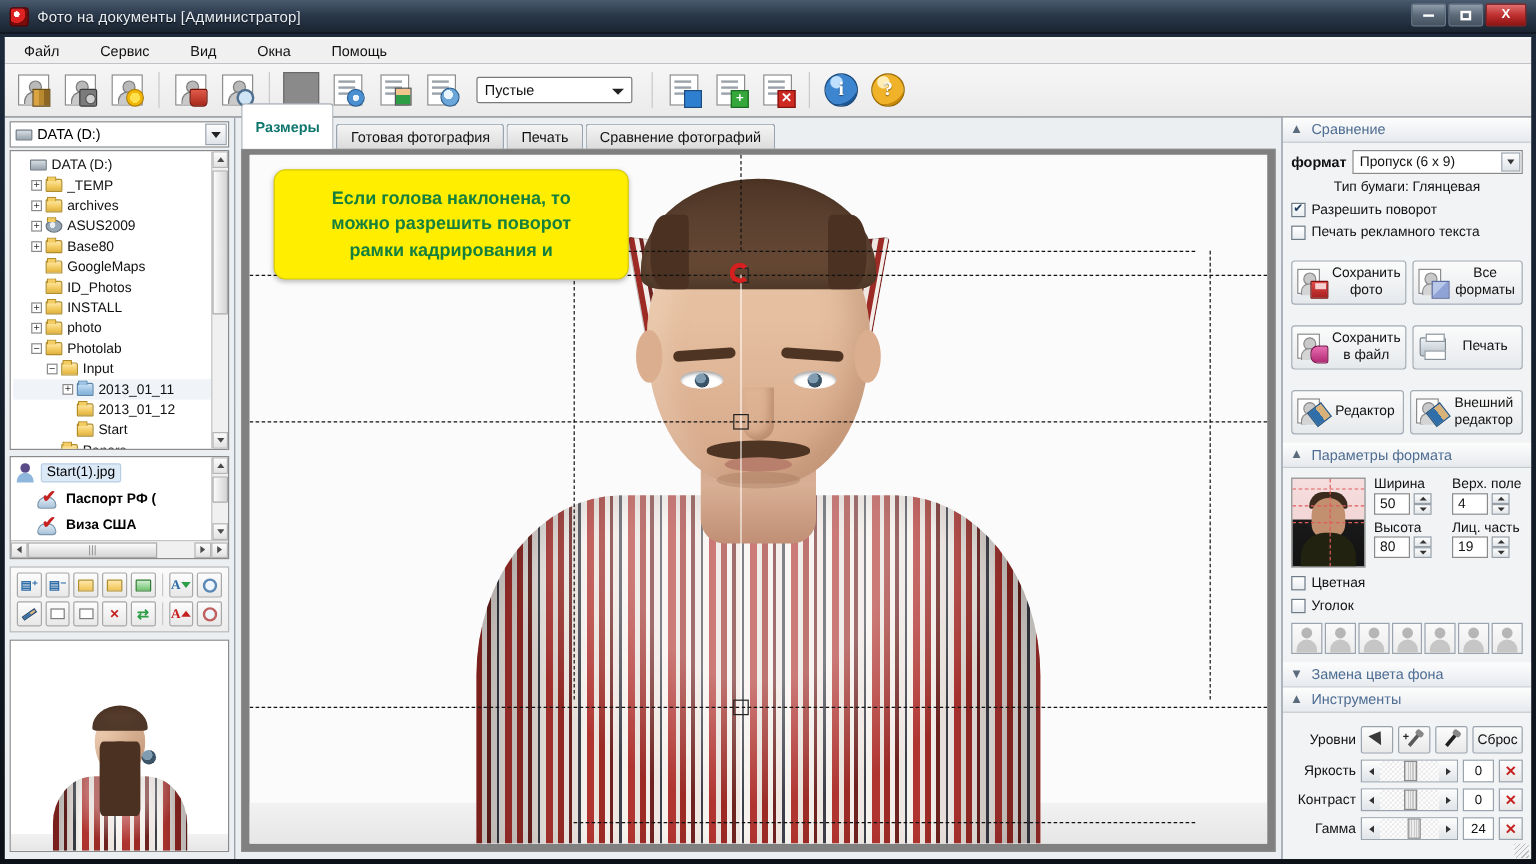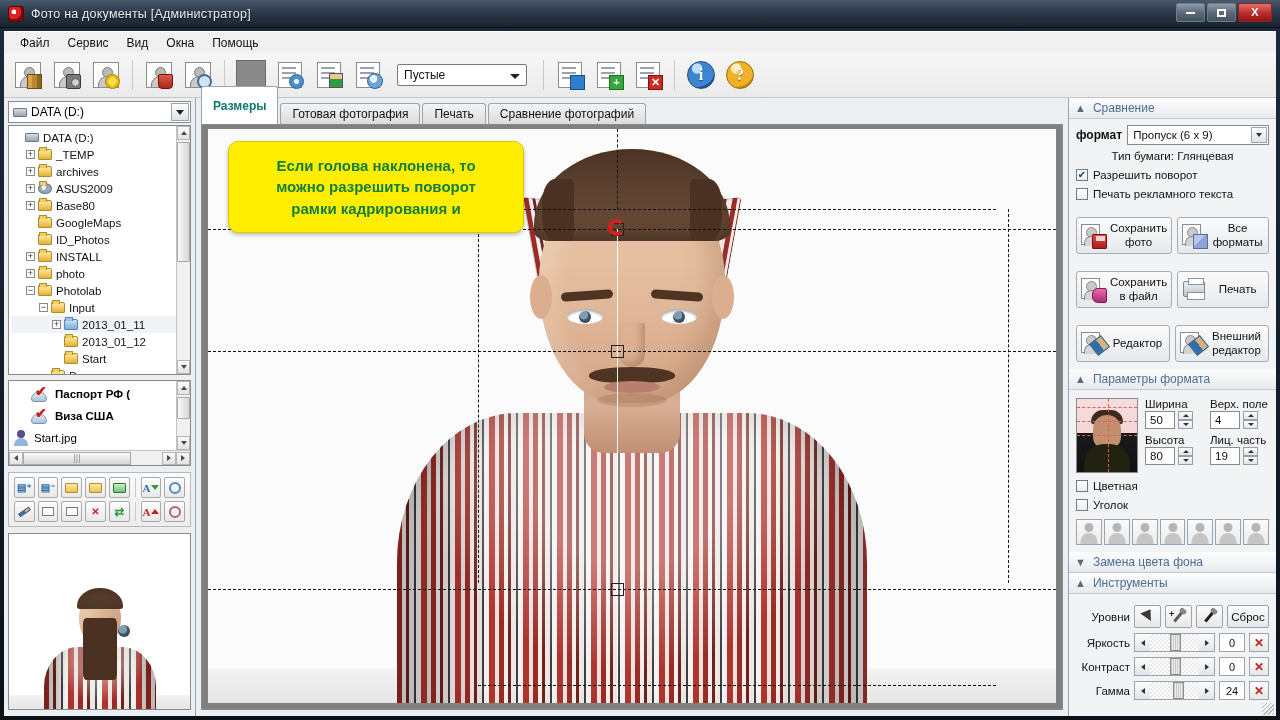--- a/index.html
+++ b/index.html
@@ -40,21 +40,21 @@
     color: #fff; font-size: 11px; line-height: 1;
   }
   .wbtn.close { background: linear-gradient(180deg,#e07070 0%,#c03030 50%,#8e1414 100%); border-color:#8e2020; width:34px; font-weight:bold;}
   .wbtn .mn { width: 9px; height: 2px; background: #fff; display:block; }
   .wbtn .mx { width: 9px; height: 8px; border: 2px solid #fff; display:block; }
 
   
   .menubar {
     position: absolute; left: 4px; top: 31px; width: 1272px; height: 22px;
     background: #f0f0f0; border-top: 1px solid #fff;
-    display: flex; align-items: center; padding-left: 8px; gap: 2px;
+    display: flex; align-items: center; padding-left: 8px; gap: 18px;
   }
   .menuitem { padding: 3px 8px; color: #111; font-size: 12px; border-radius: 2px; }
 
   
   .toolbar {
     position: absolute; left: 4px; top: 53px; width: 1272px; height: 45px;
     background: linear-gradient(180deg,#f6f6f6 0%,#ebebeb 100%);
     border-bottom: 1px solid #c6c6c6;
     display: flex; align-items: center; padding-left: 6px; gap: 3px;
   }
@@ -643,20 +643,24 @@
         </div>
       <div class="vscroll">
         <div class="vs-up"></div>
         <div class="vs-thumb" style="top:16px;height:120px;"></div>
         <div class="vs-dn"></div>
       </div>
     </div>
 
     <div class="filebox">
       <div id="files-host" style="padding-top:2px;">
+          <div class="frow sel" style="padding-left: 4px;">
+            <span class="av"></span>
+            <span class="fname">Start(1).jpg</span>
+          </div>
           <div class="frow" style="padding-left: 22px;">
             <span class="chk-ico"></span>
             <span class="fname fbold">Паспорт РФ (</span>
           </div>
           <div class="frow" style="padding-left: 22px;">
             <span class="chk-ico"></span>
             <span class="fname fbold">Виза США</span>
           </div>
           <div class="frow" style="padding-left: 4px;">
             <span class="av"></span>

